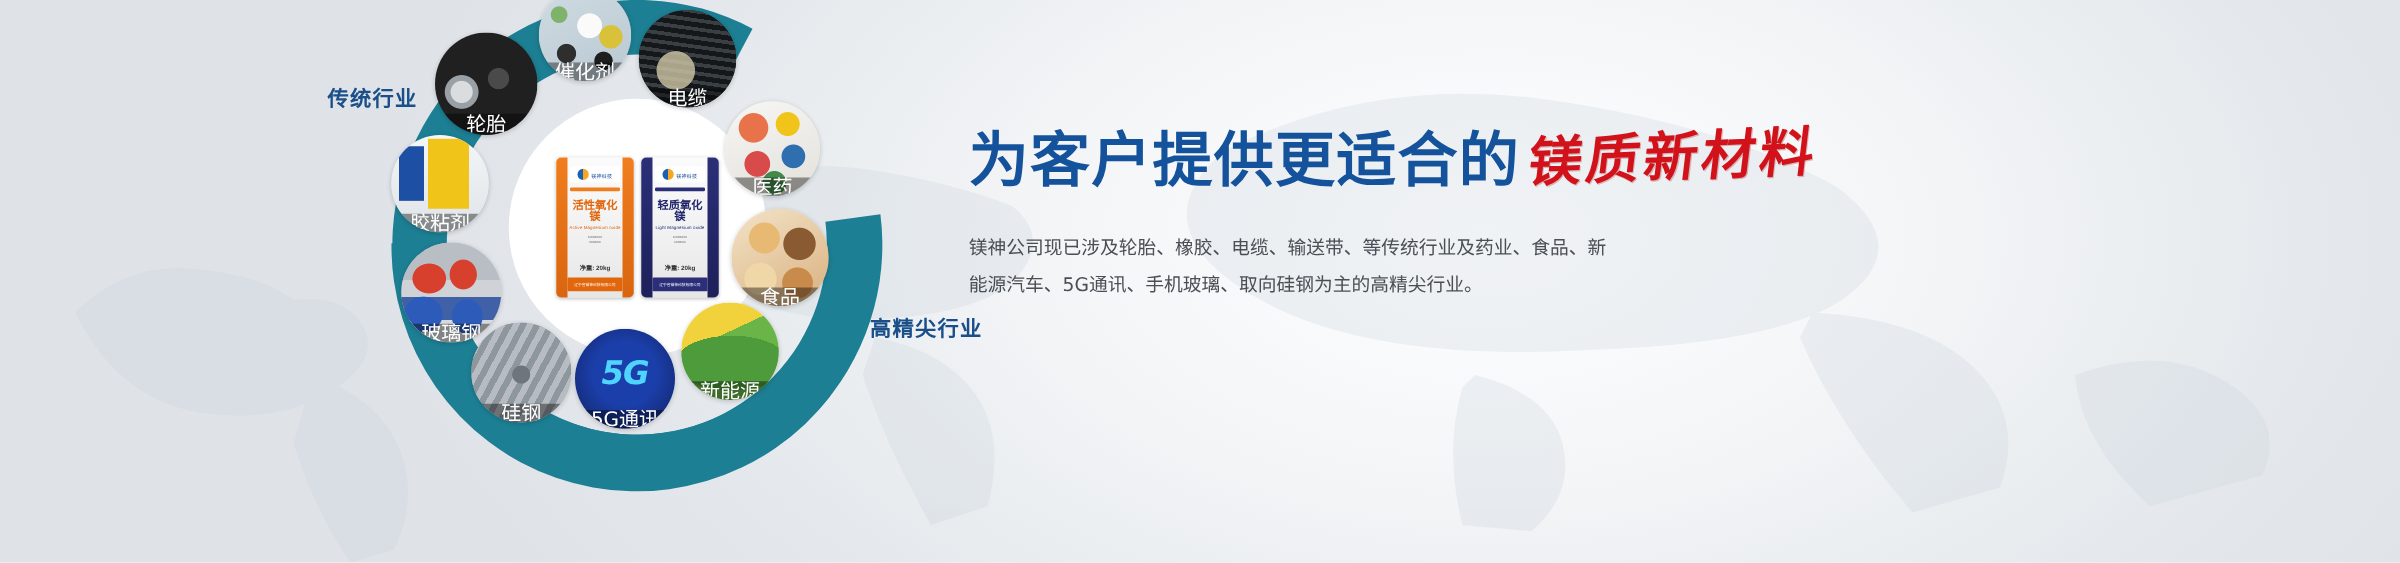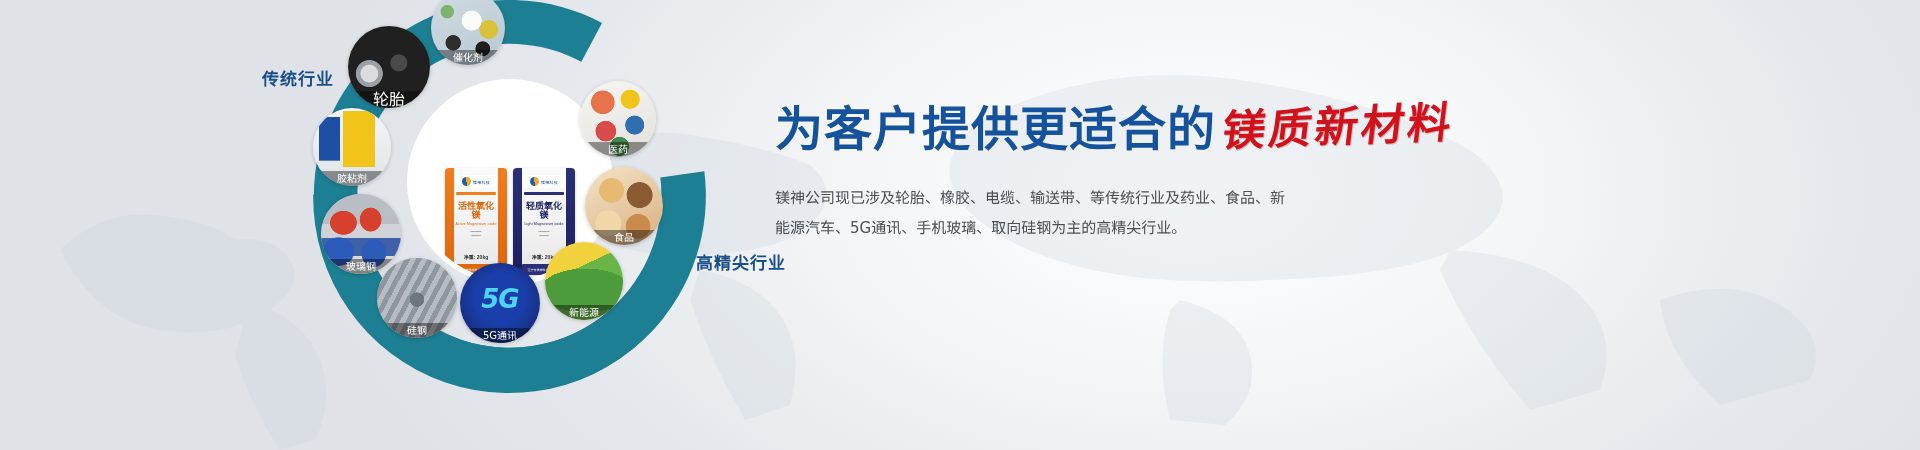--- a/index.html
+++ b/index.html
@@ -23,21 +23,21 @@
   
   .info{
     position:absolute;left:300px;top:-14px;width:420px;height:420px;
   }
   .ring-wrap{position:absolute;left:0;top:0;width:420px;height:420px;}
   .ring-wrap svg{width:420px;height:420px;display:block;}
 
   .center-disc{
     position:absolute;left:112px;top:98px;width:196px;height:196px;border-radius:50%;
     background:#ffffff;box-shadow:0 0 0 5px #ffffff;
-    display:flex;align-items:flex-end;justify-content:center;gap:6px;
+    display:flex;align-items:center;justify-content:center;gap:6px;
     overflow:hidden;
   }
   .bag{
     width:62px;height:112px;border-radius:4px;position:relative;
     background:linear-gradient(180deg,#fbfbfb 0%,#f1f1f1 55%,#e6e6e6 100%);
     box-shadow:0 1px 3px rgba(0,0,0,.25);
     display:flex;flex-direction:column;align-items:center;
     padding-top:7px;box-sizing:border-box;
   }
   .bag .side{position:absolute;top:0;bottom:0;width:9px;}
@@ -78,21 +78,21 @@
     box-shadow:0 1px 4px rgba(0,0,0,.2);
   }
   .node .photo{position:absolute;inset:0;}
   .node .cap{
     position:absolute;left:0;right:0;bottom:0;height:17px;
     background:rgba(0,0,0,.40);
     color:#fff;font-size:16px;line-height:17px;text-align:center;
     font-family:"DejaVu Sans","Liberation Sans",sans-serif;
     white-space:nowrap;
   }
-  .node.small .cap{font-size:10px;height:15px;line-height:15px;}
+  .node.small .cap{font-size:16px;height:15px;line-height:15px;}
 
   
   .side-label{
     position:absolute;color:#1a4f8a;font-weight:700;font-size:17px;letter-spacing:1px;
     font-family:"DejaVu Sans","Liberation Sans",sans-serif;white-space:nowrap;margin-left:24px;
   }
   #label-traditional{left:-62px;top:79px;}
   #label-hightech{left:372px;top:263px;}
 
   
@@ -198,20 +198,27 @@
       <div class="photo" style="background:
              radial-gradient(circle at 55% 40%,#fafafa 0 16%,transparent 17%),
              radial-gradient(circle at 78% 52%,#d9c23a 0 13%,transparent 14%),
              radial-gradient(circle at 30% 70%,#2e2e2e 0 10%,transparent 11%),
              radial-gradient(circle at 70% 78%,#1e1e1e 0 9%,transparent 10%),
              radial-gradient(circle at 22% 28%,#7fb26b 0 8%,transparent 9%),
              linear-gradient(150deg,#cfdbe2,#b9c8d2);"></div>
       <div class="cap">催化剂</div>
     </div>
 
+    <div class="node small" id="node-cable" style="left:211px;top:22px;width:78px;height:78px;">
+      <div class="photo" style="background:
+             repeating-linear-gradient(8deg,#15181b 0 4px,#3a3f44 4px 7px),
+             #222;"></div>
+      <div class="photo" style="background:radial-gradient(circle at 38% 62%,#cfc6a6 0 22%,transparent 23%);opacity:.8;"></div>
+      <div class="cap">电缆</div>
+    </div>
 
     <div class="node small" id="node-adhesive" style="left:13px;top:122px;width:78px;height:78px;">
       <div class="photo" style="background:linear-gradient(180deg,#f4f6f8,#dfe4e8);"></div>
       <div class="photo" style="background:
              linear-gradient(90deg,transparent 8%,#1d4fa5 8% 34%,transparent 34%),
              linear-gradient(90deg,transparent 38%,#f0c419 38% 80%,transparent 80%);
              background-position:0 26%,0 14%;background-size:100% 56%,100% 72%;background-repeat:no-repeat;"></div>
       <div class="cap">胶粘剂</div>
     </div>
 

